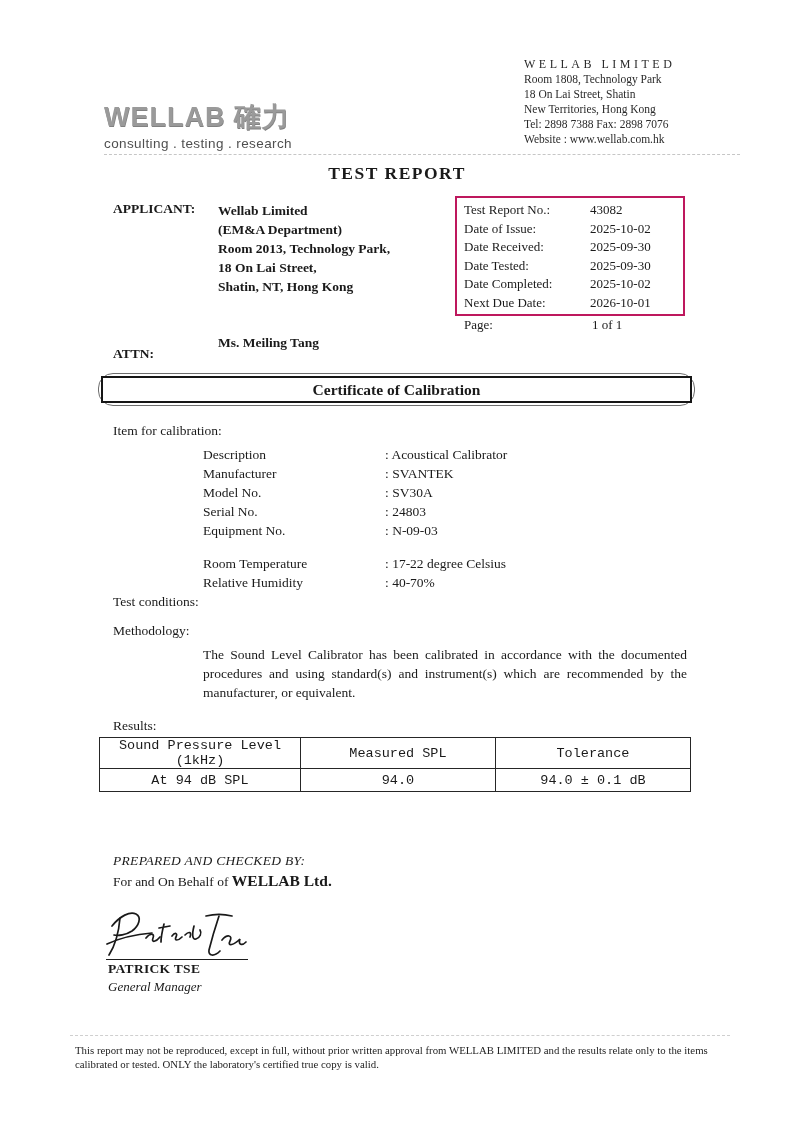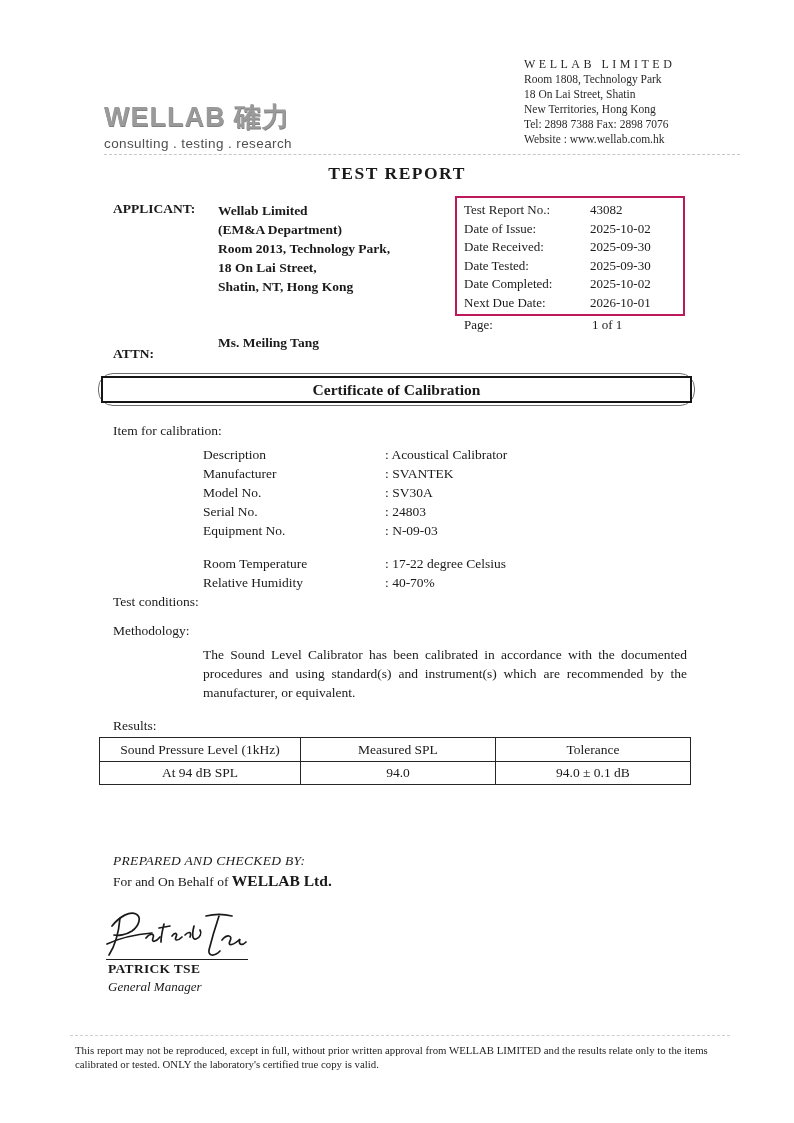--- a/index.html
+++ b/index.html
@@ -58,21 +58,21 @@
 
   
   .kv-row { display:grid; grid-template-columns:182px 1fr; font-size:13.5px; line-height:19px; }
   .section-heading { font-weight:400; font-size:13.5px; }
 
   .methodology-body {
     width:484px; font-size:13.5px; line-height:19px; text-align:justify;
   }
 
   
-  .results-table { border-collapse:collapse; width:592px; font-size:13.5px; background:#fff; }
+  .results-table { border-collapse:collapse; width:592px; font-size:13.5px; background:#fff;font-family:Liberation Mono, monospace; }
   .results-table th, .results-table td {
     border:1.5px solid #262626; text-align:center; font-weight:400; padding:0;
   }
   .results-table th { height:24px; }
   .results-table td { height:23px; }
   .col-a { width:34%; } .col-b { width:33%; } .col-c { width:33%; }
 
   
   .prepared-line { font-style:italic; font-size:13.5px; letter-spacing:0.3px; }
   .behalf-line { font-size:13.5px; }

